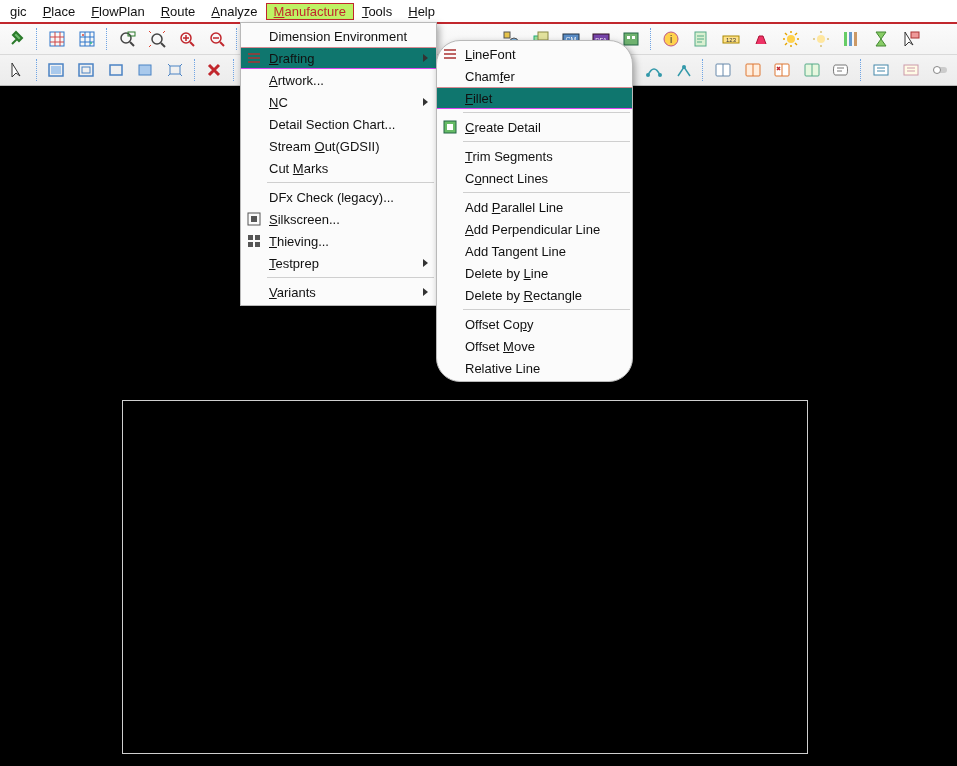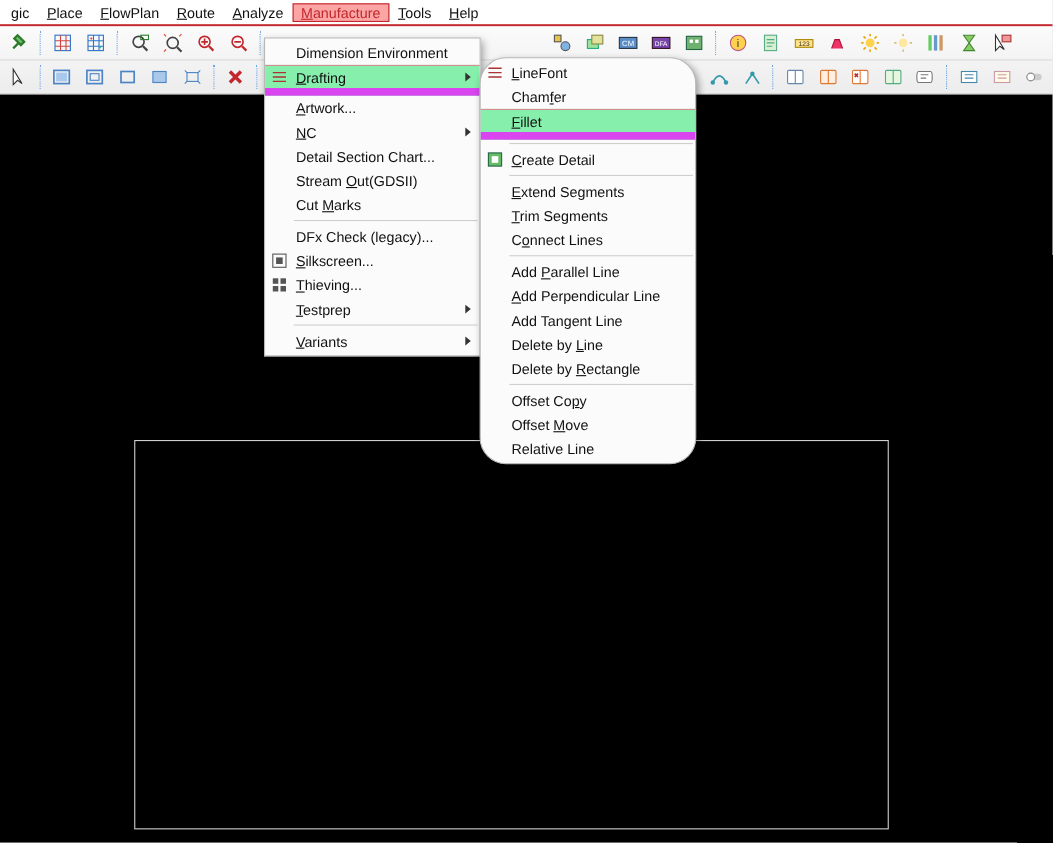--- a/index.html
+++ b/index.html
@@ -26,21 +26,21 @@
   .menubar .menu-item {
     padding: 1px 8px;
     color: #111;
     cursor: default;
   }
   .menubar .menu-item .ul { text-decoration: underline; }
   .menubar .menu-item.active {
     border: 1px solid #c1272d;
     padding: 0 7px;
     color: #c1272d;
-    background: #fca5a5;
+    background: #bef264;
   }
 
   
   .toolbars {
     background: linear-gradient(#fbfbfb, #ececec);
     border-bottom: 1px solid #b9b9b9;
   }
   .toolbar-row {
     display: flex;
     align-items: center;
@@ -85,21 +85,20 @@
   }
 
   
   .dropdown {
     position: absolute;
     background: #fbfbfb;
     border: 1px solid #b9b9b9;
     box-shadow: 2px 3px 7px rgba(0,0,0,0.35);
     z-index: 50;
     padding: 2px 0;
-    margin-top: 12px;
   }
   .dropdown .row {
     display: flex;
     align-items: center;
     height: 22px;
     padding: 0 20px 0 28px;
     position: relative;
     color: #111;
     white-space: nowrap;
   }
@@ -108,23 +107,23 @@
     content: "";
     position: absolute;
     right: 8px;
     top: 50%;
     transform: translateY(-50%);
     border-left: 5px solid #333;
     border-top: 4px solid transparent;
     border-bottom: 4px solid transparent;
   }
   .dropdown .row.highlight {
-    background: #86efac;
+    background: #0f766e;
     border-top: 1px solid #d78b93;
-    border-bottom: 7px solid #d946ef;
+    border-bottom: 1px solid #d946ef;
     height: 20px;
     align-items: center;
   }
   .dropdown .sep {
     height: 1px;
     margin: 3px 2px 3px 26px;
     background: #cfcfcf;
   }
   .dropdown .icon-slot {
     position: absolute;
@@ -546,23 +545,20 @@
           <rect x="2" y="2" width="12" height="12" fill="#6b6" stroke="#264"></rect>
           <rect x="5" y="5" width="6" height="6" fill="#fff"></rect>
         </svg>
     </span>
     <span><span class="ul">C</span>reate Detail</span>
   </div>
 
   <div class="sep"></div>
 
   <div class="row">
-    <span><span class="ul">E</span>xtend Segments</span>
-  </div>
-  <div class="row">
     <span><span class="ul">T</span>rim Segments</span>
   </div>
   <div class="row">
     <span>C<span class="ul">o</span>nnect Lines</span>
   </div>
 
   <div class="sep"></div>
 
   <div class="row">
     <span>Add&nbsp;<span class="ul">P</span>arallel Line</span>

